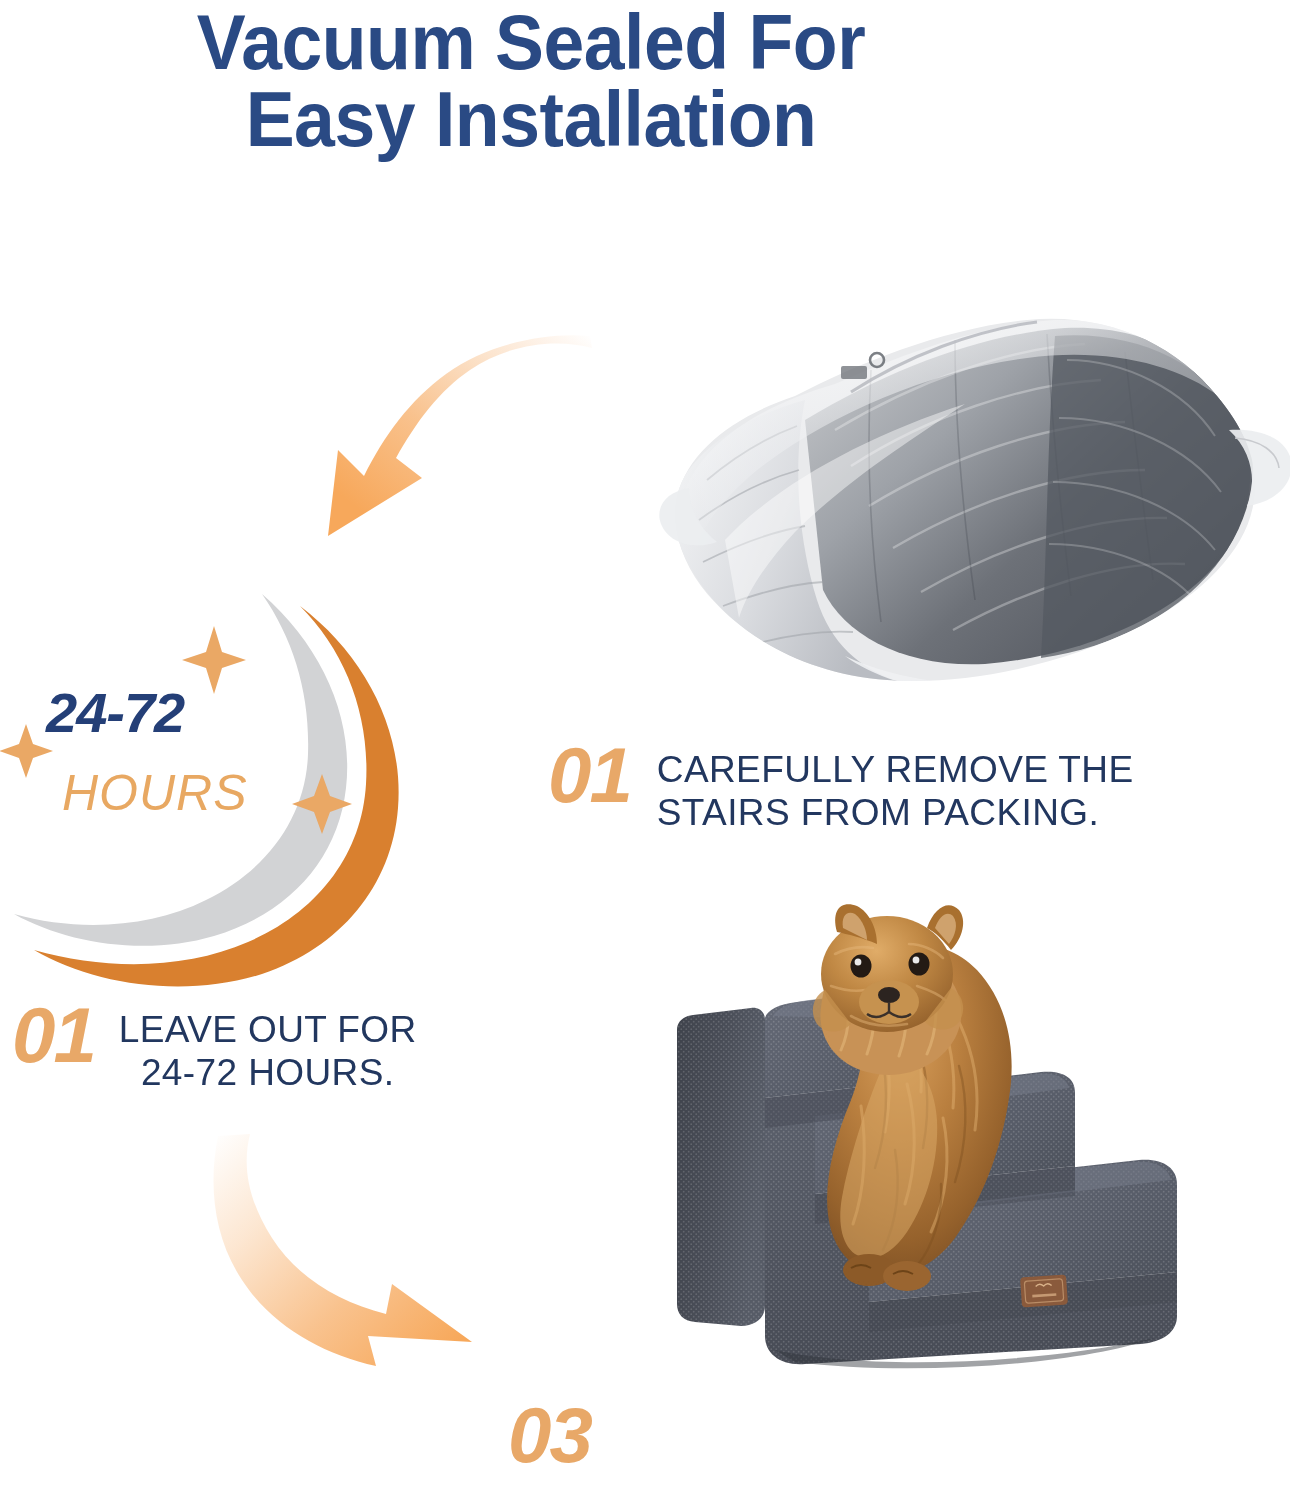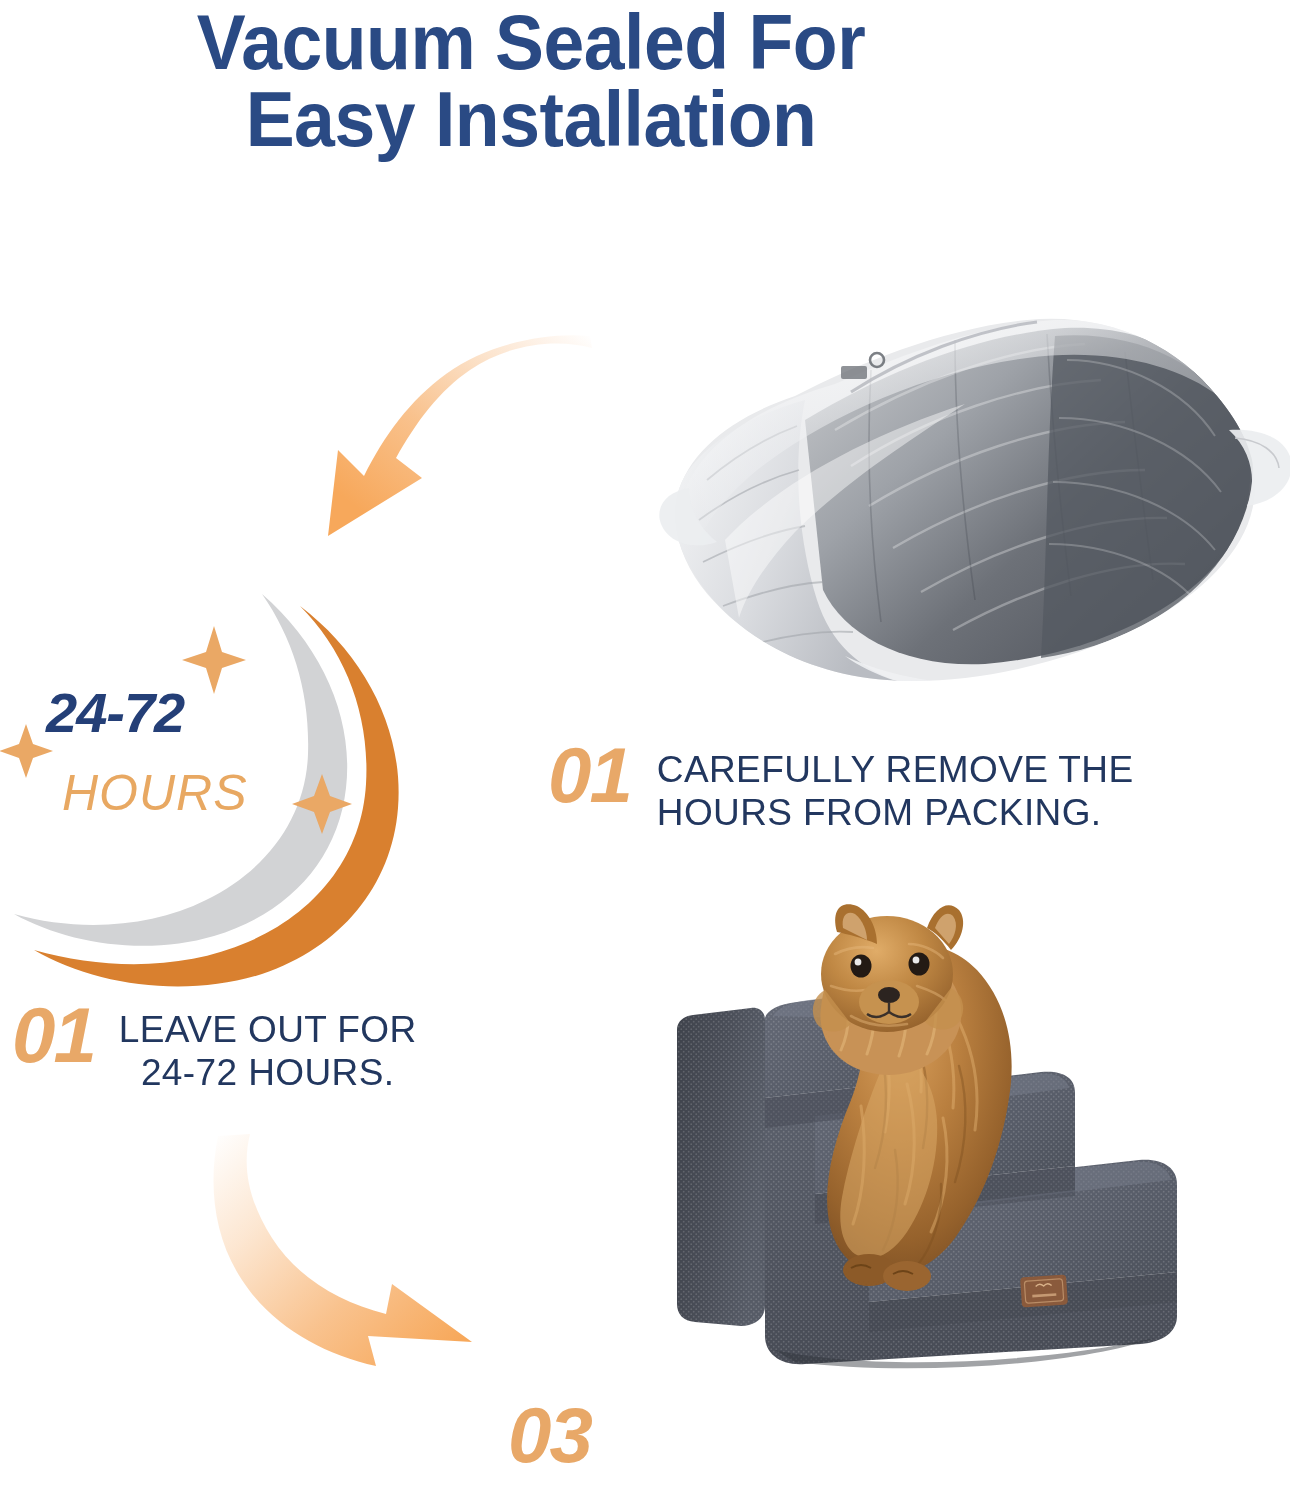--- a/index.html
+++ b/index.html
@@ -246,21 +246,21 @@
     <path d="M 26 132 L 33 152 L 53 159 L 33 166 L 26 186 L 19 166 L -1 159 L 19 152 Z" fill="#eaa865"></path>
     <path d="M 322 182 L 330 204 L 352 212 L 330 220 L 322 242 L 314 220 L 292 212 L 314 204 Z" fill="#eaa865"></path>
   </svg>
   <div class="badge-num">24-72</div>
   <div class="badge-sub">HOURS</div>
 </div>
 
 <div class="step" id="step1">
   <div class="step-num">01</div>
   <div class="step-text">CAREFULLY REMOVE THE
-HOURS FROM PACKING.</div>
+STAIRS FROM PACKING.</div>
 </div>
 
 <div class="step" id="step2">
   <div class="step-num">01</div>
   <div class="step-text">LEAVE OUT FOR
 24-72 HOURS.</div>
 </div>
 
 <div class="arrow" id="arrow2">
   <svg width="350" height="250" viewBox="0 0 350 250">

